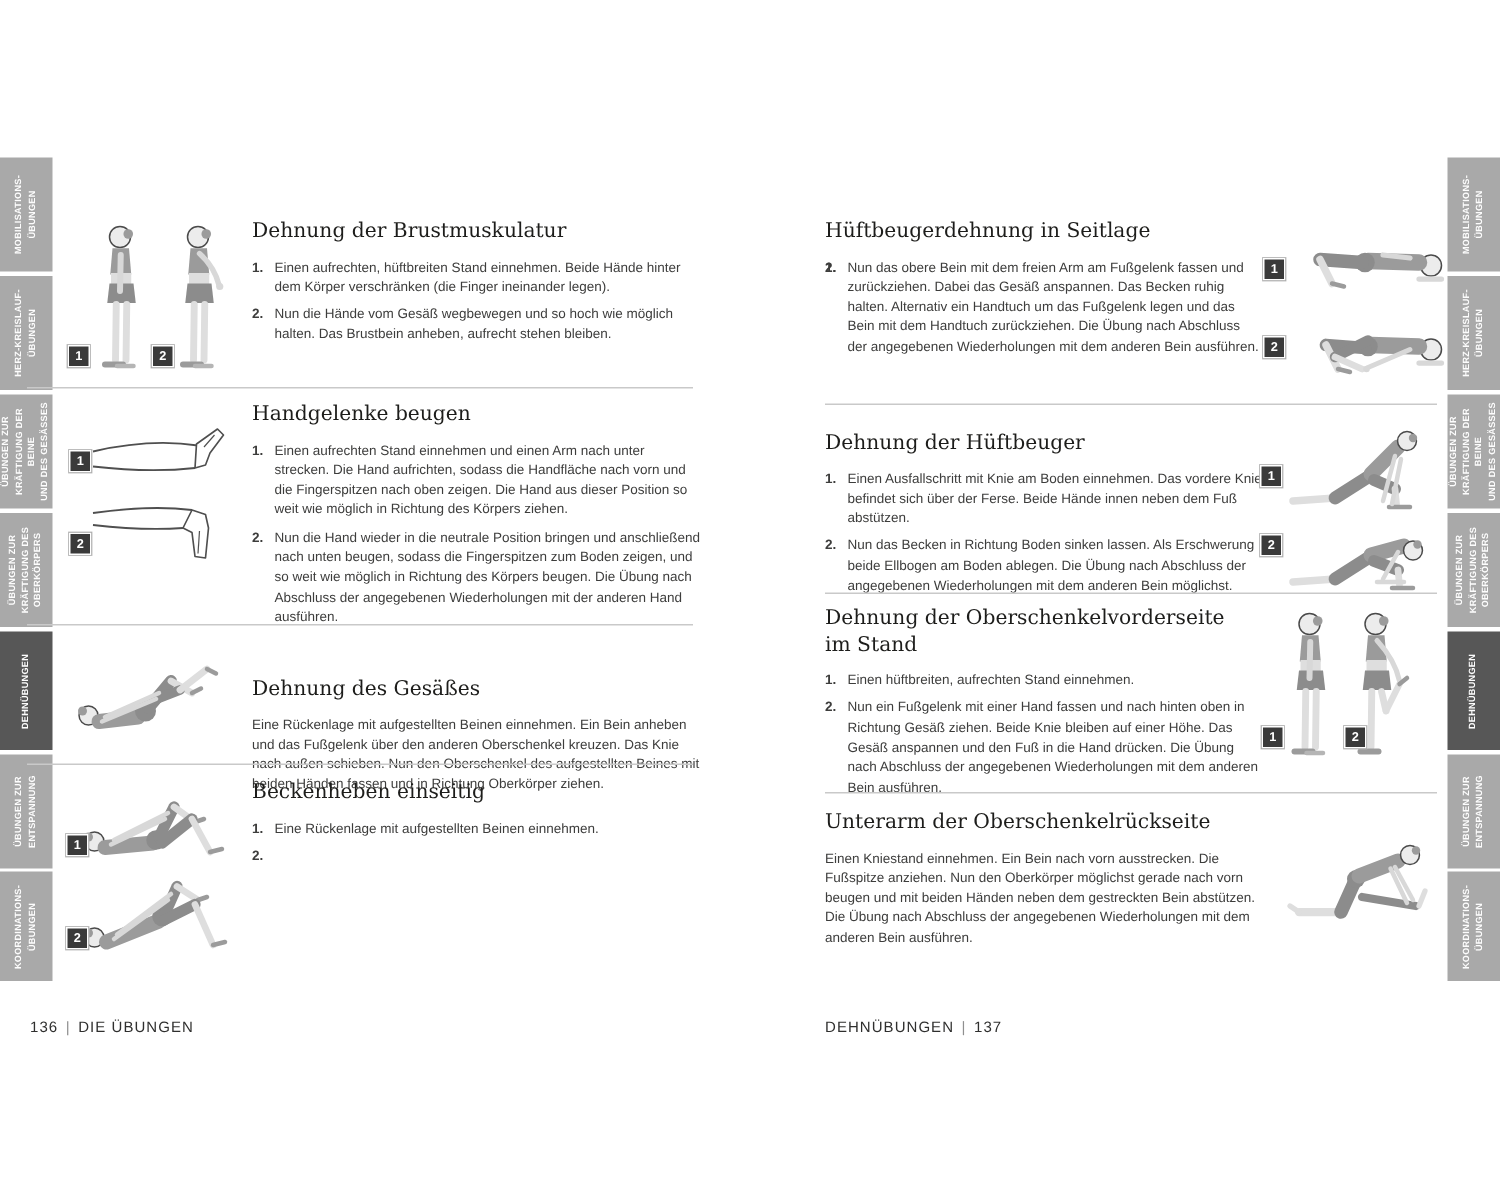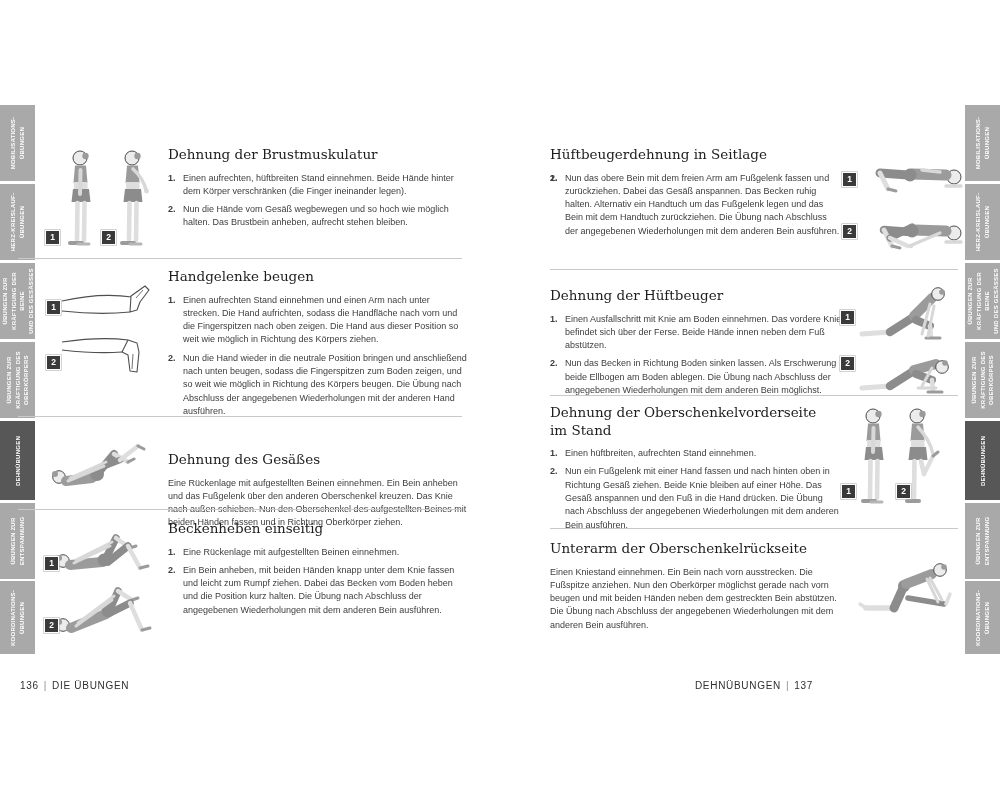--- a/index.html
+++ b/index.html
@@ -101,21 +101,21 @@
 
   <div class="section" style="left:168px;top:451px;width:300px">
     <div class="sec-title">Dehnung des Gesäßes</div>
     <div class="para">Eine Rückenlage mit aufgestellten Beinen einnehmen. Ein Bein anheben und das Fußgelenk über den anderen Oberschenkel kreuzen. Das Knie nach außen schieben. Nun den Oberschenkel des aufgestellten Beines mit beiden Händen fassen und in Richtung Oberkörper ziehen.</div>
   </div>
   <div class="divider" style="left:18px;top:509px;width:444px"></div>
 
   <div class="section" style="left:168px;top:520px;width:300px">
     <div class="sec-title">Beckenheben einseitig</div>
     <div class="step"><span class="num">1.</span><span>Eine Rückenlage mit aufgestellten Beinen einnehmen.</span></div>
-    <div class="step"><span class="num">2.</span><span>Ein Bein anheben, mit beiden Händen knapp unter dem Knie fassen und leicht zum Rumpf ziehen. Dabei das Becken vom Boden heben und die Position kurz halten. Die Übung nach Abschluss der angegebenen Wiederholungen mit dem anderen Bein ausführen.</span></div>
+    <div class="step"><span class="num">2.</span></div>
   </div>
 
   <svg class="figure" style="left:60px;top:148px" width="42" height="100" viewBox="0 0 42 100">
     <circle cx="20" cy="10" r="7" fill="#ececec" stroke="#4a4a4a" stroke-width="1"></circle>
     <circle cx="25.5" cy="8" r="3.2" fill="#9b9b9b"></circle>
     <path d="M15 17.5 L26 17.5 L27.5 35 L13.5 35 Z" fill="#9b9b9b"></path>
     <rect x="14" y="34" width="13.5" height="7.5" fill="#dedede"></rect>
     <path d="M13 41 h16 l1.5 13 h-19 Z" fill="#8c8c8c"></path>
     <line x1="20.5" y1="22" x2="20" y2="46" stroke="#d8d8d8" stroke-width="4" stroke-linecap="round"></line>
     <line x1="17.5" y1="55" x2="17" y2="92" stroke="#dedede" stroke-width="4.6" stroke-linecap="round"></line>
@@ -318,17 +318,17 @@
     <circle cx="94" cy="21" r="2.8" fill="#9b9b9b"></circle>
     <line x1="58" y1="52" x2="94" y2="58" stroke="#8c8c8c" stroke-width="5.5" stroke-linecap="round"></line>
     <line x1="96" y1="58" x2="100" y2="48" stroke="#dedede" stroke-width="3.5" stroke-linecap="round"></line>
     <line x1="80" y1="32" x2="92" y2="54" stroke="#d8d8d8" stroke-width="3" stroke-linecap="round"></line>
     <line x1="77" y1="33" x2="88" y2="56" stroke="#d8d8d8" stroke-width="3" stroke-linecap="round"></line>
   </svg>
 
   <div class="footer" style="left:20px">
     <span>136</span><span class="pipe">|</span><span>DIE ÜBUNGEN</span>
   </div>
-  <div class="footer" style="left:550px;width:408px;text-align:center">
+  <div class="footer" style="left:550px;width:408px;text-align:left">
     <span>DEHNÜBUNGEN</span><span class="pipe">|</span><span>137</span>
   </div>
 
 </div>
 
 </body></html>

